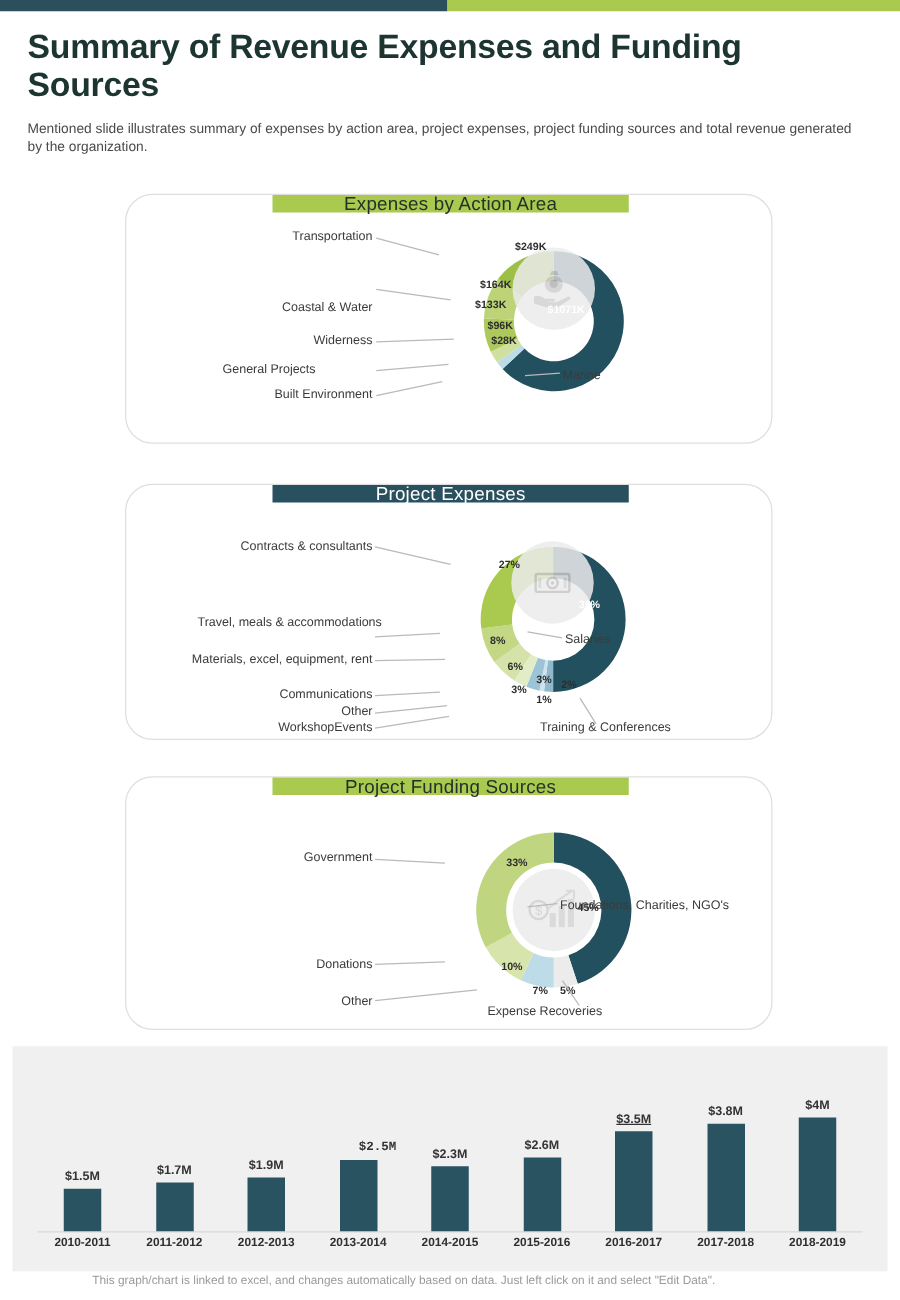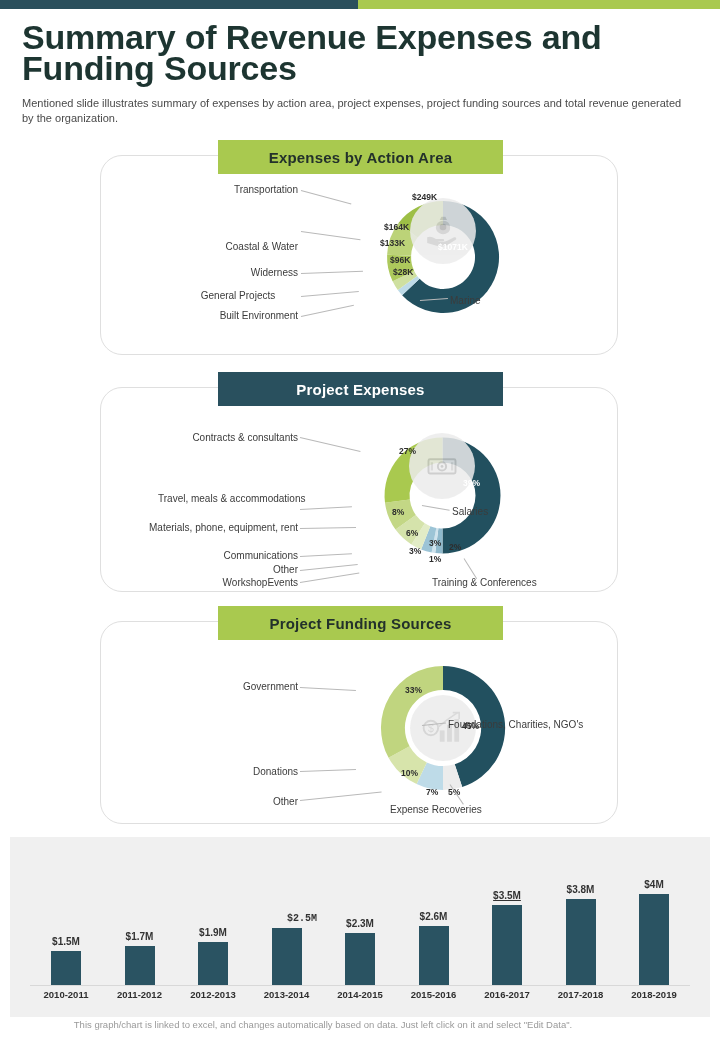--- a/index.html
+++ b/index.html
@@ -9,39 +9,39 @@
     font-family:"Liberation Sans", sans-serif;
     overflow:hidden;
     position:relative;
   }
   .topbar{position:absolute;top:0;left:0;width:720px;height:9px;}
   .topbar .tb-dark{position:absolute;left:0;top:0;width:358px;height:9px;background:#2b4f5c;}
   .topbar .tb-green{position:absolute;left:358px;top:0;width:362px;height:9px;background:#a9c94f;}
 
   .title{
     position:absolute;left:22px;top:22px;width:640px;
-    font-size:34px;line-height:31px;font-weight:bold;color:#1d3531;
+    font-size:27px;line-height:31px;font-weight:bold;color:#1d3531;
     letter-spacing:-0.2px;
   }
   .subtitle{
     position:absolute;left:22px;top:96px;width:660px;
     font-size:11px;line-height:15px;color:#4a4a4a;
   }
 
   
   .panel{position:absolute;left:100px;width:520px;}
   .panel .card{
     position:absolute;left:0;top:15px;width:518px;
     border:1px solid #dfdfdf;border-radius:22px;background:#fff;
     box-sizing:border-box;
   }
   .banner{
-    position:absolute;left:118px;top:0;width:285px;height:34px;
+    position:absolute;left:118px;top:16px;width:285px;height:14px;
     display:flex;align-items:center;justify-content:center;
-    font-size:15px;font-weight:bold;letter-spacing:0.2px;
+    font-size:15px;font-weight:normal;letter-spacing:0.2px;
     z-index:5;
   }
   .banner.green{background:#a9c94f;color:#23312b;}
   .banner.dark{background:#29505e;color:#ffffff;}
 
   
   .donut-wrap{position:absolute;}
   .donut{position:absolute;left:0;top:0;}
   .donut-hole-icon{
     position:absolute;width:66px;height:66px;border-radius:50%;
@@ -132,21 +132,21 @@
 
   <span class="cat-label l" style="left:88px;top:44px;width:110px;text-align:right;">Transportation</span>
   <div class="leader" style="left:201px;top:50px;width:52px;transform:rotate(15deg);"></div>
 
   <span class="cat-label l" style="left:78px;top:101px;width:120px;text-align:right;">Coastal &amp; Water</span>
   <div class="leader" style="left:201px;top:91px;width:60px;transform:rotate(8deg);"></div>
 
   <span class="cat-label l" style="left:98px;top:127px;width:100px;text-align:right;">Widerness</span>
   <div class="leader" style="left:201px;top:133px;width:62px;transform:rotate(-2deg);"></div>
 
-  <span class="cat-label l" style="left:78px;top:150px;width:120px;text-align:center;">General Projects</span>
+  <span class="cat-label l" style="left:78px;top:150px;width:120px;text-align:left;">General Projects</span>
   <div class="leader" style="left:201px;top:156px;width:58px;transform:rotate(-5deg);"></div>
 
   <span class="cat-label l" style="left:78px;top:170px;width:120px;text-align:right;">Built Environment</span>
   <div class="leader" style="left:201px;top:176px;width:54px;transform:rotate(-12deg);"></div>
 
   <span class="cat-label r" style="left:350px;top:155px;">Marine</span>
   <div class="leader" style="left:320px;top:160px;width:28px;transform:rotate(-4deg);"></div>
 </div>
 
 <div class="panel" style="top:372px;">
@@ -193,21 +193,21 @@
     <span class="seg-label" style="left:64px;top:136px;">1%</span>
     <span class="seg-label" style="left:84px;top:124px;">2%</span>
   </div>
 
   <span class="cat-label l" style="left:48px;top:60px;width:150px;text-align:right;">Contracts &amp; consultants</span>
   <div class="leader" style="left:200px;top:65px;width:62px;transform:rotate(13deg);"></div>
 
   <span class="cat-label l" style="left:58px;top:121px;width:140px;text-align:right;line-height:12px;">Travel, meals &amp; accommodations</span>
   <div class="leader" style="left:200px;top:137px;width:52px;transform:rotate(-3deg);"></div>
 
-  <span class="cat-label l" style="left:10px;top:150px;width:188px;text-align:right;line-height:12px;">Materials, phone, equipment, rent</span>
+  <span class="cat-label l" style="left:10px;top:150px;width:188px;text-align:right;line-height:12px;">Materials, excel, equipment, rent</span>
   <div class="leader" style="left:200px;top:156px;width:56px;transform:rotate(-1deg);"></div>
 
   <span class="cat-label l" style="left:58px;top:178px;width:140px;text-align:right;">Communications</span>
   <div class="leader" style="left:200px;top:184px;width:52px;transform:rotate(-3deg);"></div>
 
   <span class="cat-label l" style="left:88px;top:192px;width:110px;text-align:right;">Other</span>
   <div class="leader" style="left:200px;top:198px;width:58px;transform:rotate(-6deg);"></div>
 
   <span class="cat-label l" style="left:48px;top:205px;width:150px;text-align:right;">WorkshopEvents</span>
   <div class="leader" style="left:200px;top:210px;width:60px;transform:rotate(-9deg);"></div>

